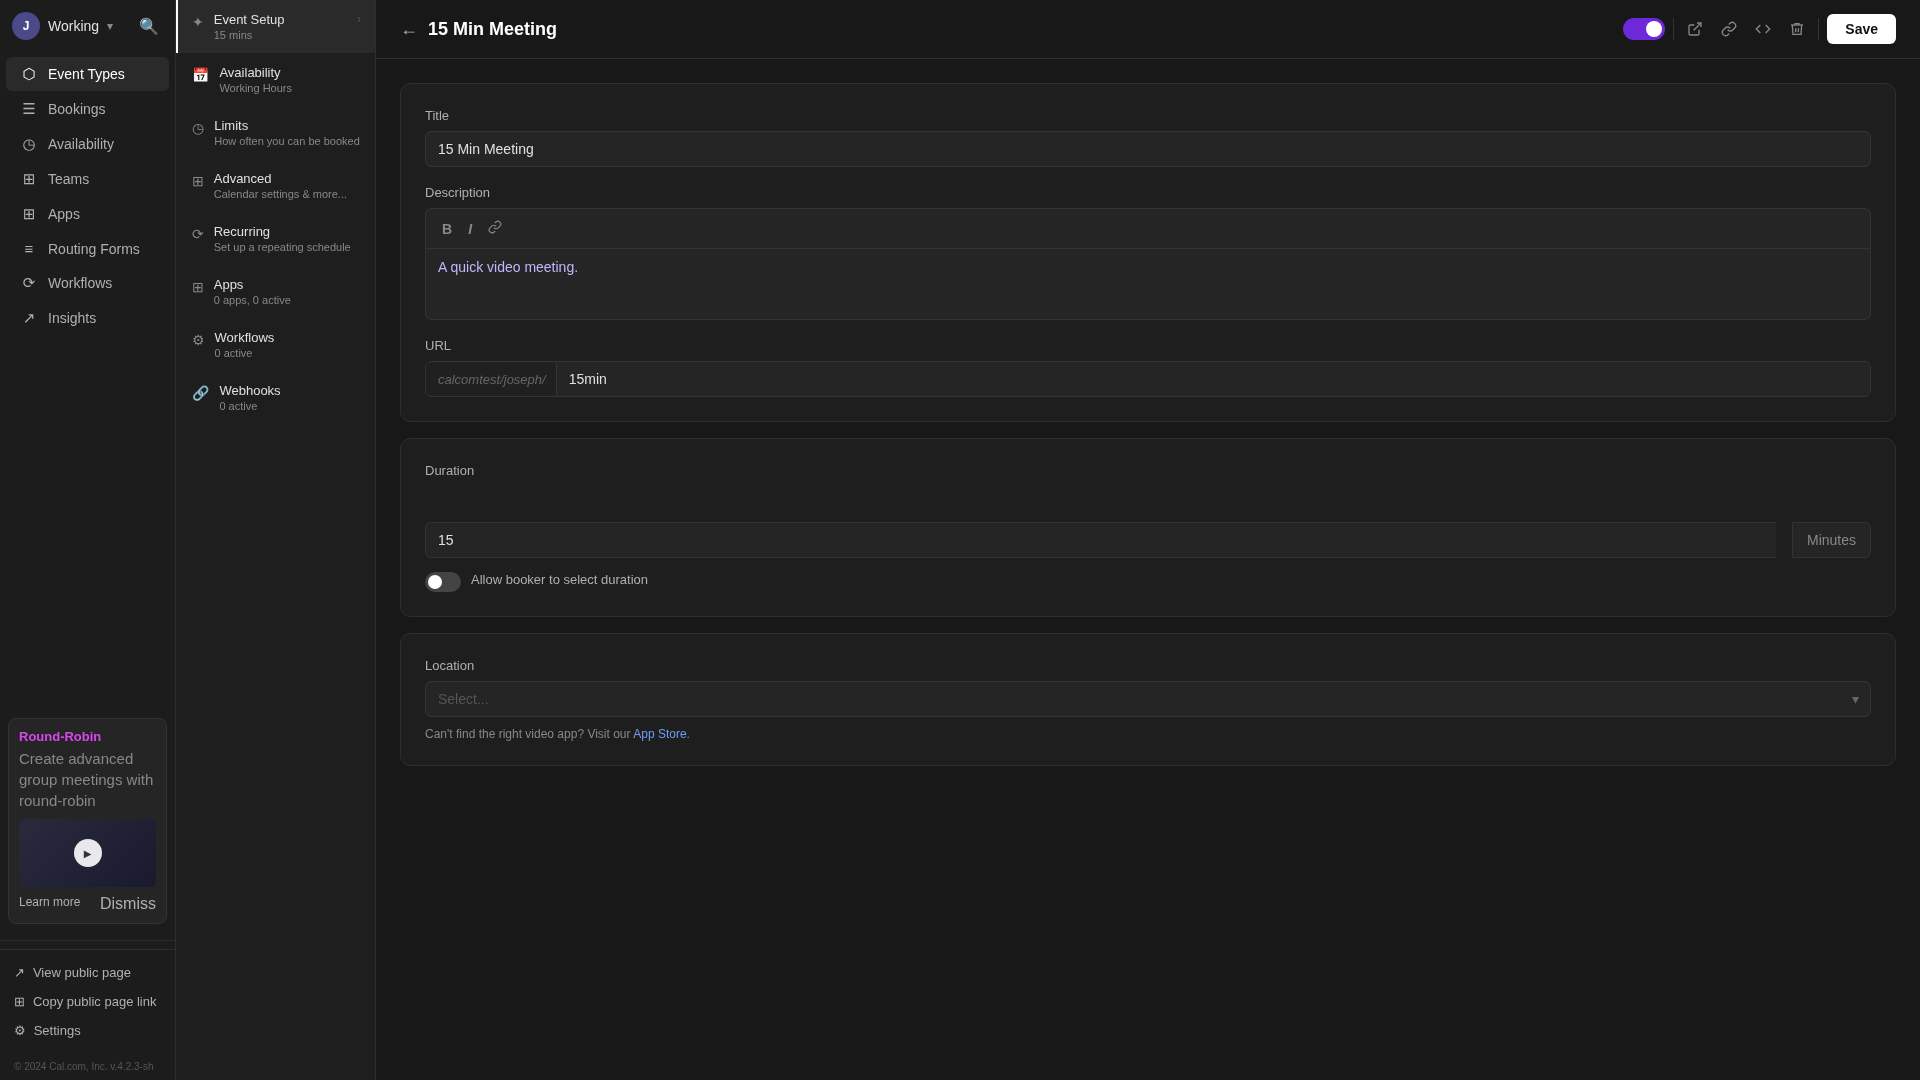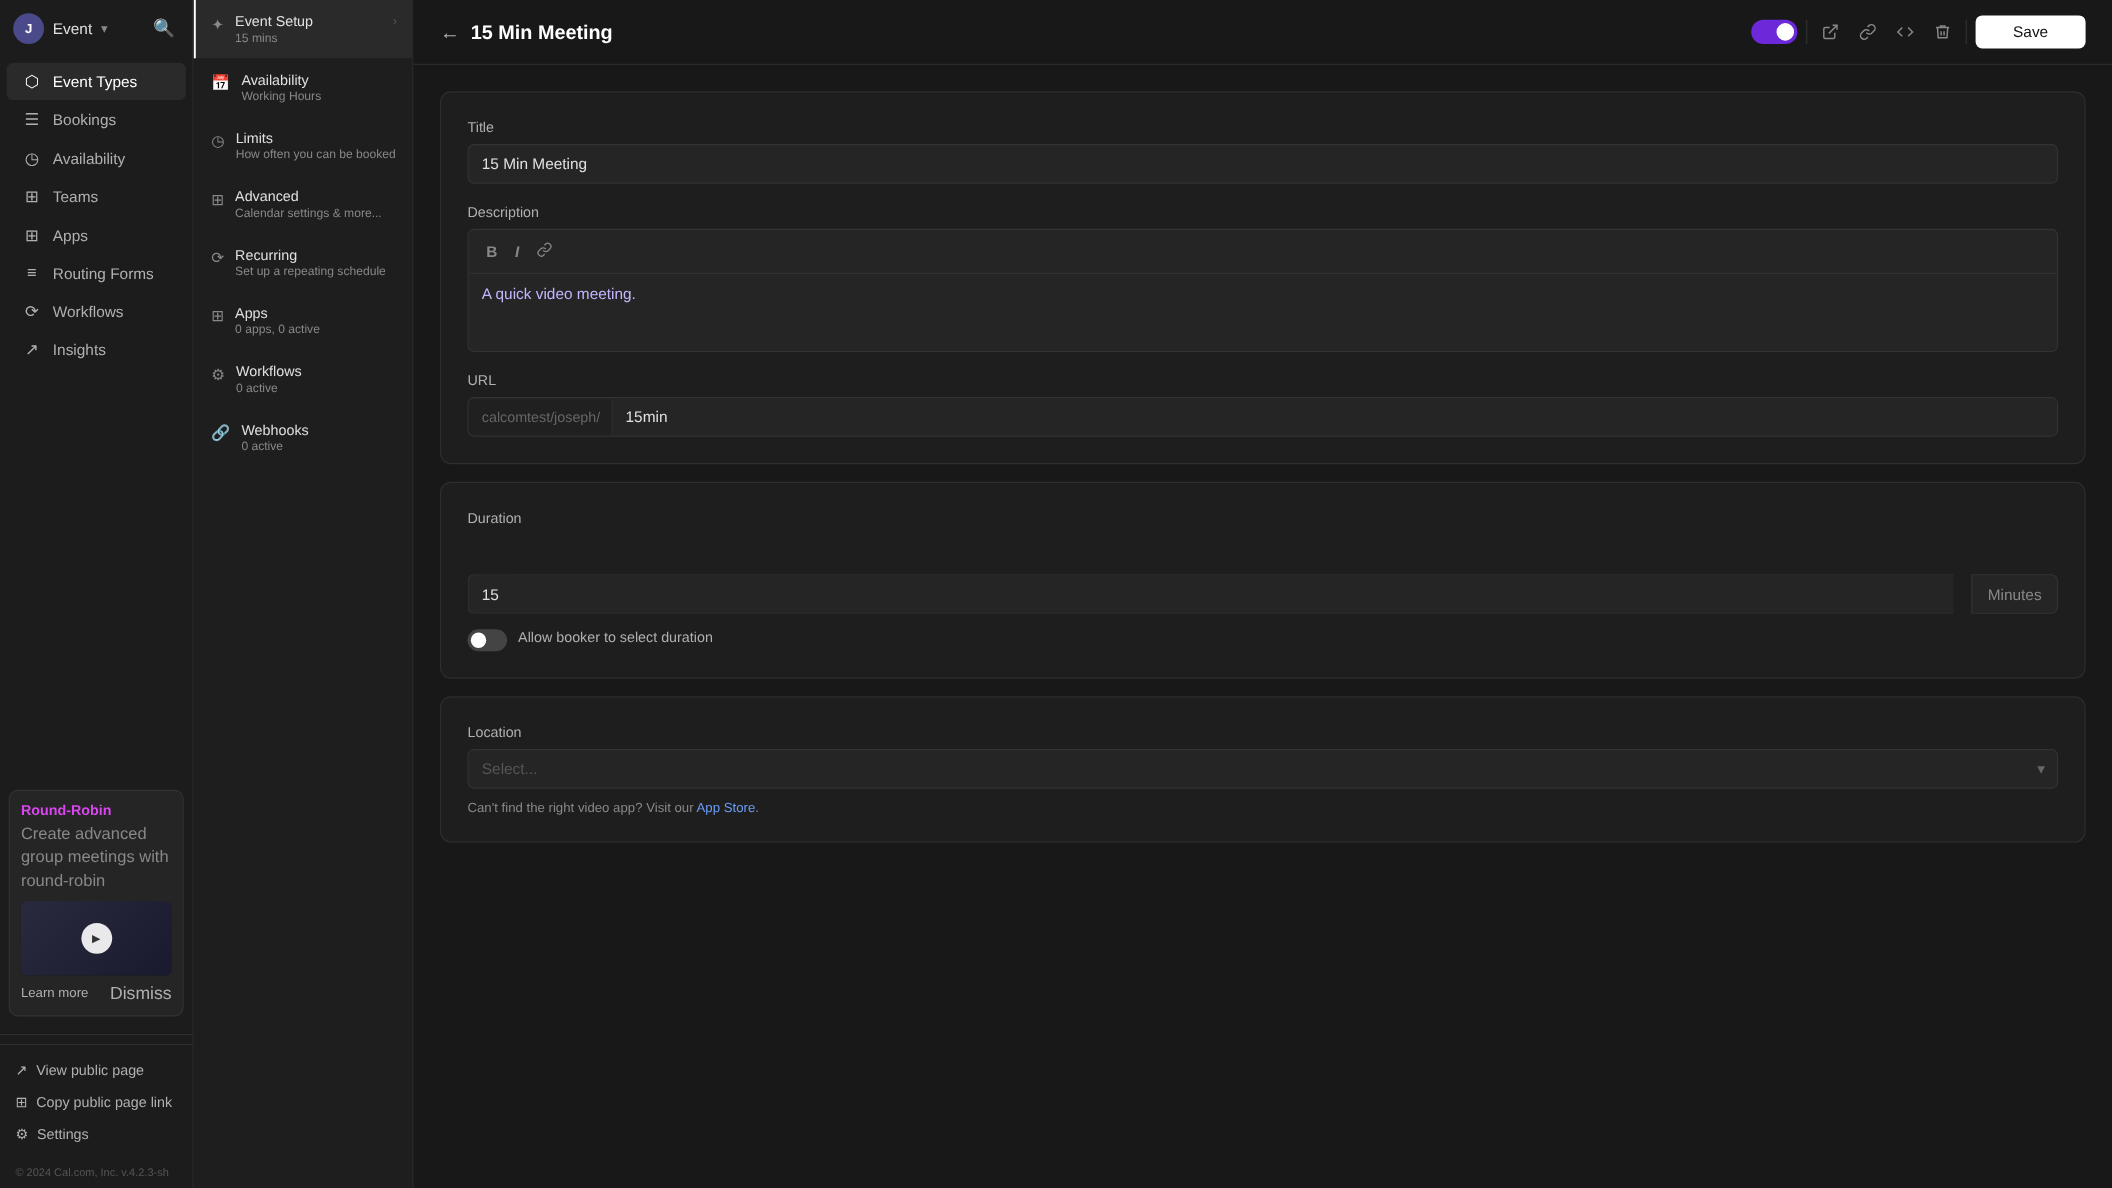--- a/index.html
+++ b/index.html
@@ -363,24 +363,24 @@
       font-size: 15px;
       display: flex;
       align-items: center;
       justify-content: center;
     }
 
     .save-btn {
       background: #fff;
       color: #111;
       border: none;
-      padding: 7px 34px;
+      padding: 7px 18px;
       border-radius: 6px;
       font-size: 14px;
-      font-weight: 400;
+      font-weight: 700;
       cursor: pointer;
     }
 
     
     .form-content {
       padding: 24px;
     }
 
     .form-section {
       background: #1e1e1e;
@@ -449,20 +449,21 @@
       overflow: hidden;
     }
 
     .url-prefix {
       padding: 9px 10px 9px 12px;
       color: #666;
       font-size: 13px;
       white-space: nowrap;
       border-right: 1px solid #333;
       background: #202020;
+      font-style: italic;
     }
 
     .url-input {
       flex: 1;
       background: #252525;
       border: none;
       padding: 9px 12px;
       color: #e0e0e0;
       font-size: 14px;
       outline: none;
@@ -576,21 +577,21 @@
       text-decoration: none;
     }
   </style>
 </head>
 <body>
 
 <div class="sidebar">
   <div class="sidebar-user">
     <div class="sidebar-user-left">
       <div class="user-avatar">J</div>
-      <span class="sidebar-user-name">Event</span>
+      <span class="sidebar-user-name">Working</span>
       <span class="sidebar-user-chevron">▾</span>
     </div>
     <button class="sidebar-search-btn">🔍</button>
   </div>
 
   <div class="sidebar-nav">
     <div class="sidebar-item active">
       <span class="sidebar-item-icon">⬡</span>
       <span>Event Types</span>
     </div>

